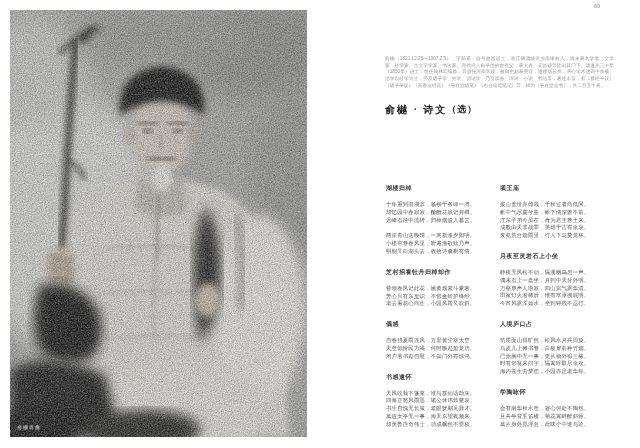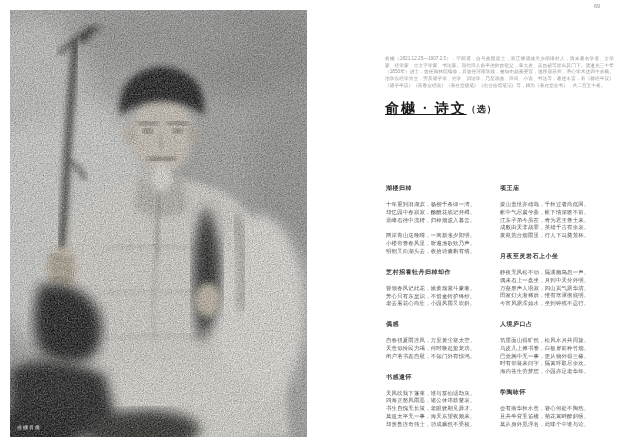--- a/index.html
+++ b/index.html
@@ -28,21 +28,21 @@
   .bio{
     position:absolute;left:385px;top:56px;width:229px;
     font-size:4.7px;line-height:1.42;color:#959595;
     text-align:justify;text-justify:inter-ideograph;
     font-family:"Liberation Sans","DejaVu Sans",sans-serif;
   }
   .title-row{
     position:absolute;left:385px;top:99px;white-space:nowrap;
     color:#1a1a1a;
   }
-  .title-main{font-size:14px;font-weight:bold;letter-spacing:2px;text-decoration:underline;}
+  .title-main{font-size:10px;font-weight:bold;letter-spacing:2px;}
   .title-suffix{font-size:9px;font-weight:bold;letter-spacing:1px;position:relative;top:-1px;}
   .poem-col{position:absolute;top:184px;}
   .col-0{left:386px;width:112px;}
   .col-1{left:500px;width:116px;}
   .poem{margin-bottom:12px;}
   .poem-title{
     font-size:6px;font-weight:bold;color:#3a3a3a;
     letter-spacing:.5px;margin-bottom:8px;
   }
   .stanza{margin-bottom:8px;}

